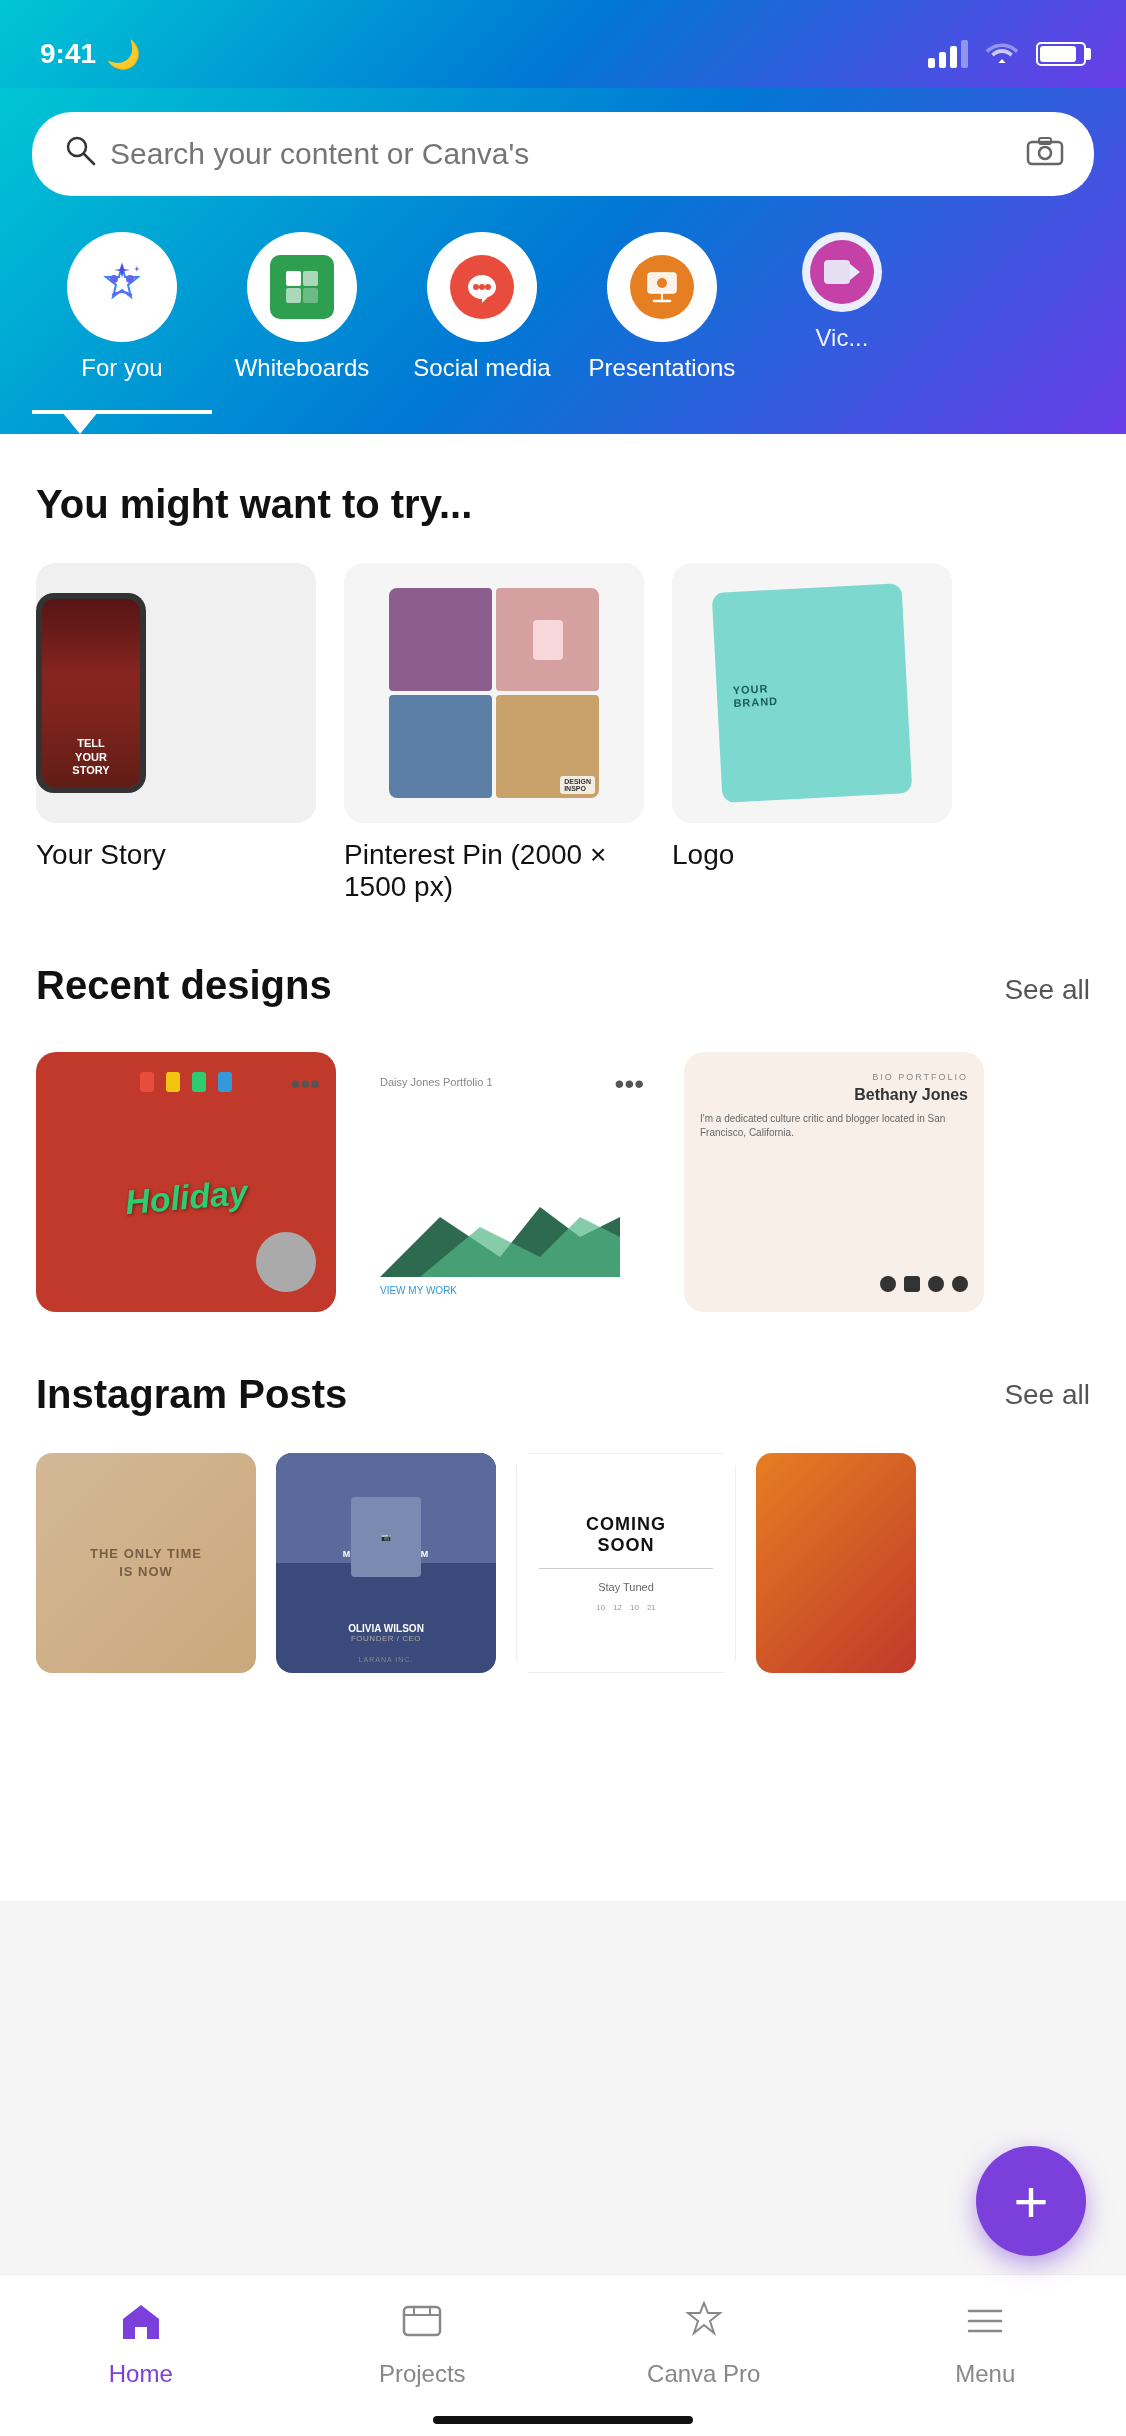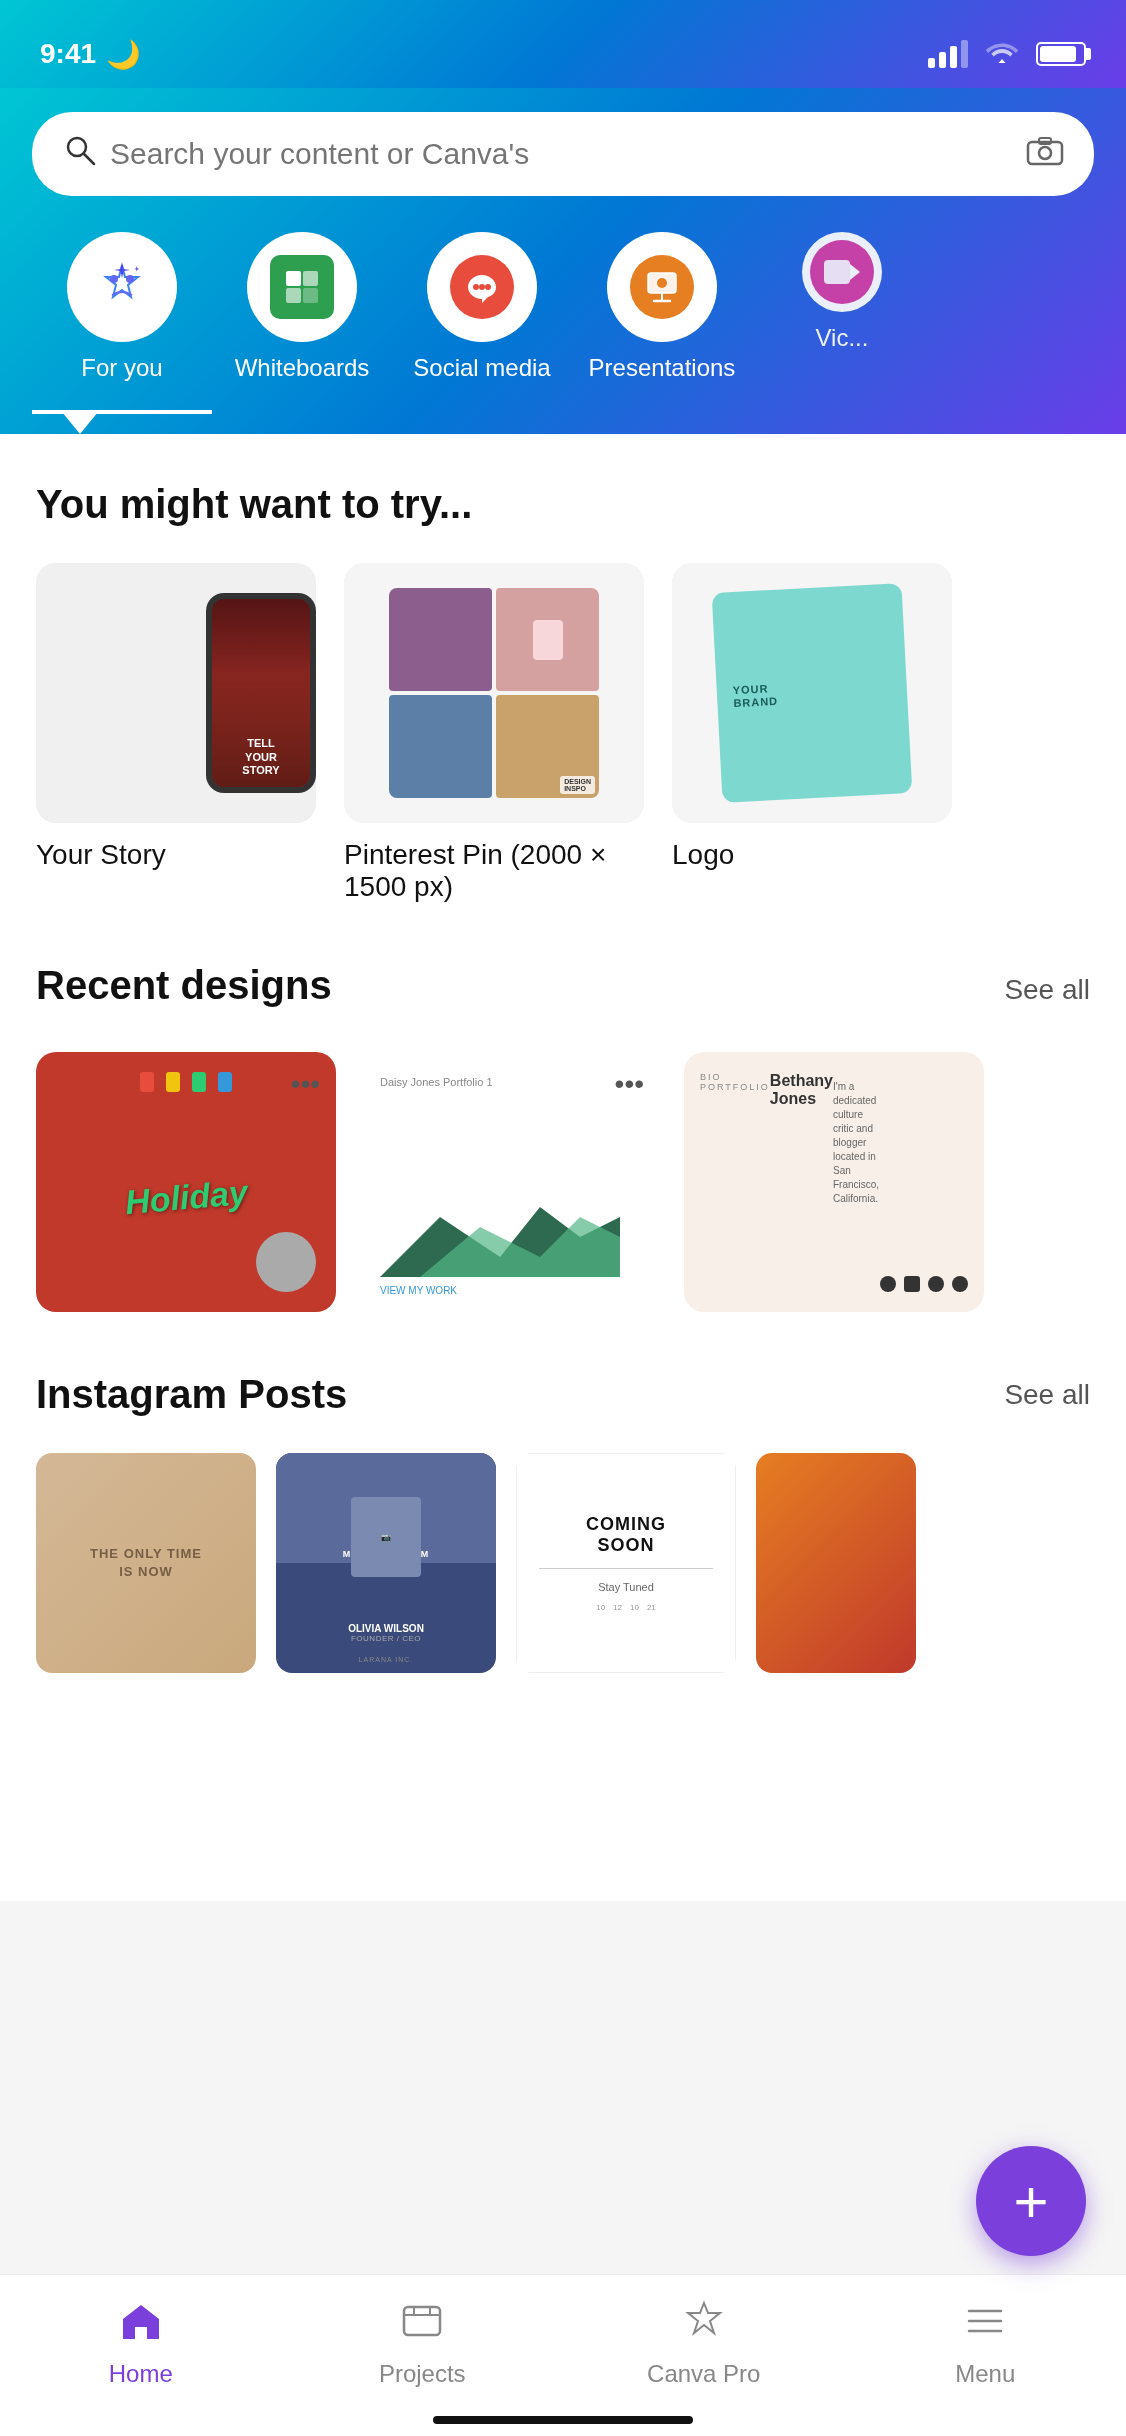--- a/index.html
+++ b/index.html
@@ -422,21 +422,21 @@
 
 <div class="main-content">
 
   <div>
     <h2 class="section-title">You might want to try...</h2>
     <div class="try-cards">
 
       <div class="try-card">
         <div class="try-card-image">
 
-          <div style="background: #f0f0f0; width:100%; height:100%; display:flex; align-items:center; justify-content:flex-end; border-radius:8px;">
+          <div style="background: #f0f0f0; width:100%; height:100%; display:flex; align-items:center; justify-content:flex-start; border-radius:8px;">
             <div style="width:110px; height:200px; background:#333; border-radius:18px; padding:6px; display:flex; flex-direction:column;">
               <div style="flex:1; background:linear-gradient(to bottom, #7B1E1E, #c0392b); border-radius:12px; display:flex; flex-direction:column; align-items:center; justify-content:flex-end; padding:10px; overflow:hidden; position:relative;">
                 <div style="position:absolute; top:0; left:0; right:0; bottom:0; background:linear-gradient(to bottom, rgba(0,0,0,0.3), rgba(0,0,0,0.1) 40%, rgba(0,0,0,0.5)); z-index:1;"></div>
                 <div style="z-index:2; color:white; font-size:11px; font-weight:900; text-align:center; line-height:1.2; text-transform:uppercase;">TELL<br>YOUR<br>STORY</div>
               </div>
             </div>
           </div>
         </div>
         <span class="try-card-label">Your Story</span>
       </div>
@@ -505,21 +505,21 @@
               <polygon points="0,80 60,20 120,60 160,10 200,40 240,20 240,80" fill="#2d6a4f"></polygon>
               <polygon points="40,80 100,30 160,60 200,20 240,40 240,80" fill="#52b788" opacity="0.7"></polygon>
             </svg>
           </div>
           <div style="font-size:10px; color:#3498db; margin-top:4px;">VIEW MY WORK</div>
         </div>
         <span class="recent-card-menu">•••</span>
       </div>
 
       <div class="recent-card">
-        <div style="width:100%;height:100%;background:#f8f0e8;display:flex;flex-direction:row;padding:20px 16px;">
+        <div style="width:100%;height:100%;background:#f8f0e8;display:flex;flex-direction:column;padding:20px 16px;align-items:flex-end;">
           <div style="font-size:9px; color:#888; letter-spacing:2px; text-transform:uppercase; margin-bottom:4px;">BIO PORTFOLIO</div>
           <div style="font-size:16px; font-weight:700; color:#333;">Bethany Jones</div>
           <div style="font-size:10px; color:#666; margin-top:8px; line-height:1.4;">I'm a dedicated culture critic and blogger located in San Francisco, California.</div>
           <div style="margin-top:auto; display:flex; gap:8px;">
             <div style="width:16px;height:16px;background:#333;border-radius:50%;"></div>
             <div style="width:16px;height:16px;background:#333;border-radius:3px;"></div>
             <div style="width:16px;height:16px;background:#333;border-radius:50%;"></div>
             <div style="width:16px;height:16px;background:#333;border-radius:50%;"></div>
           </div>
         </div>

